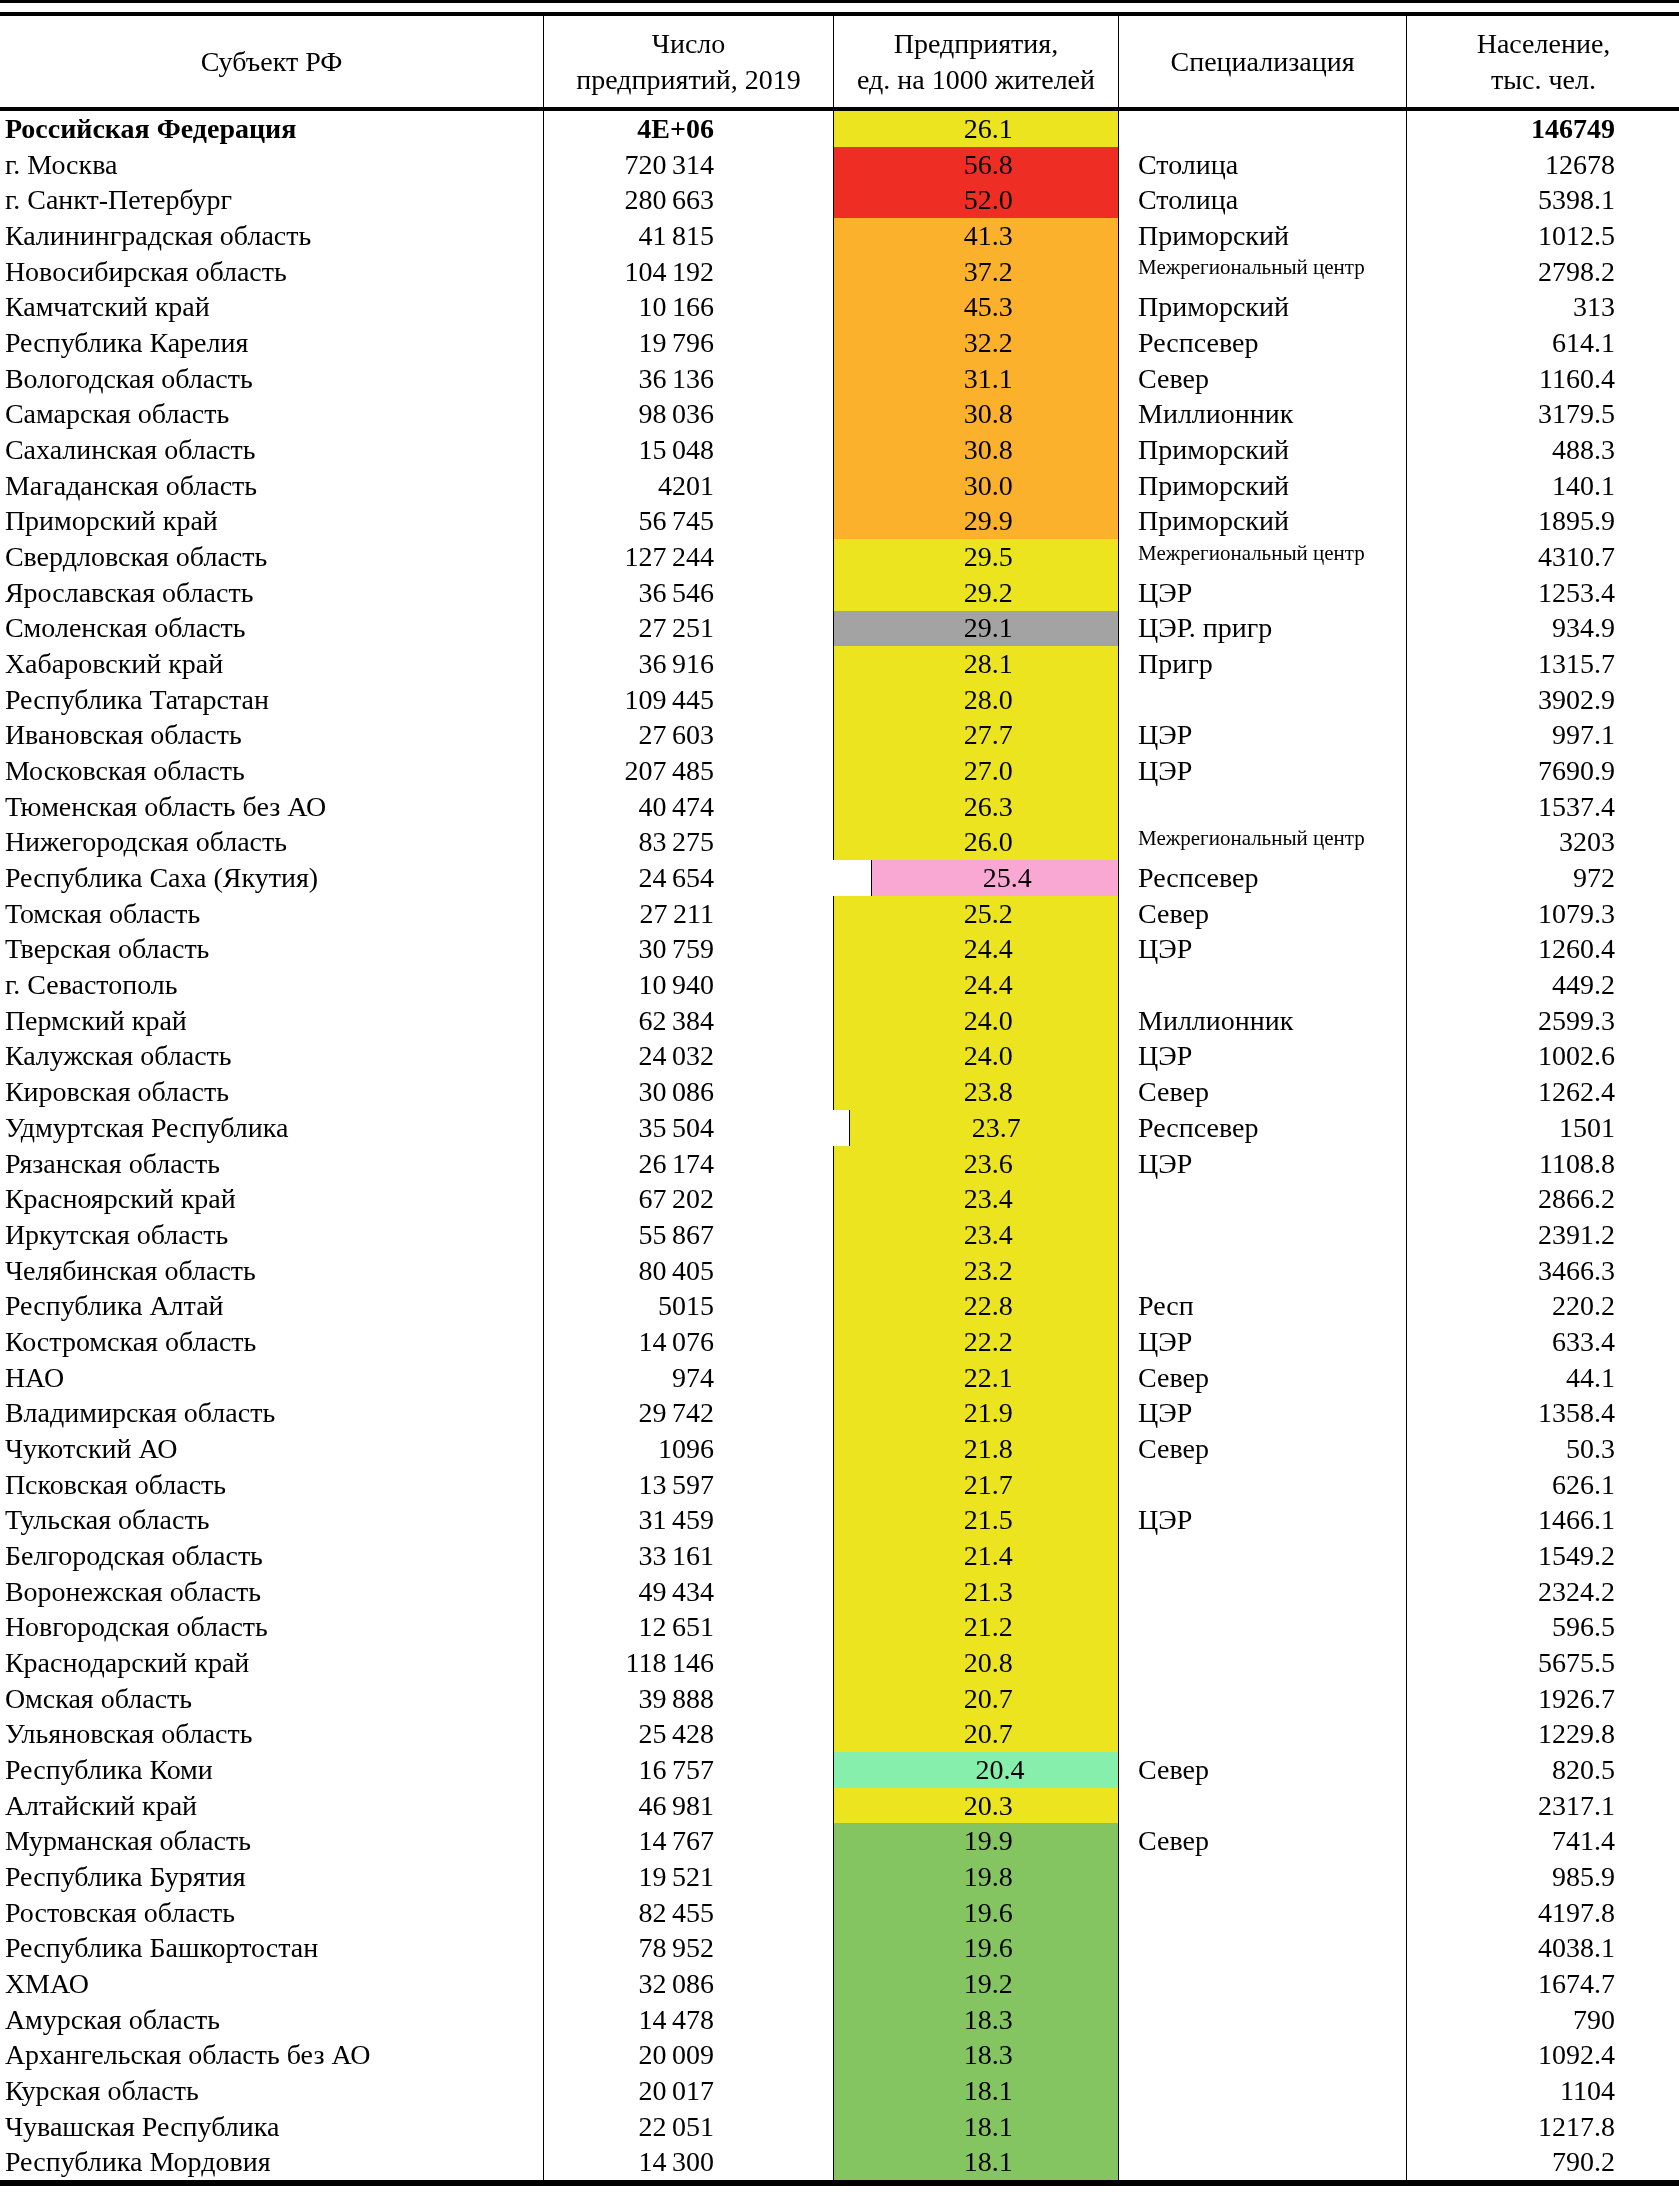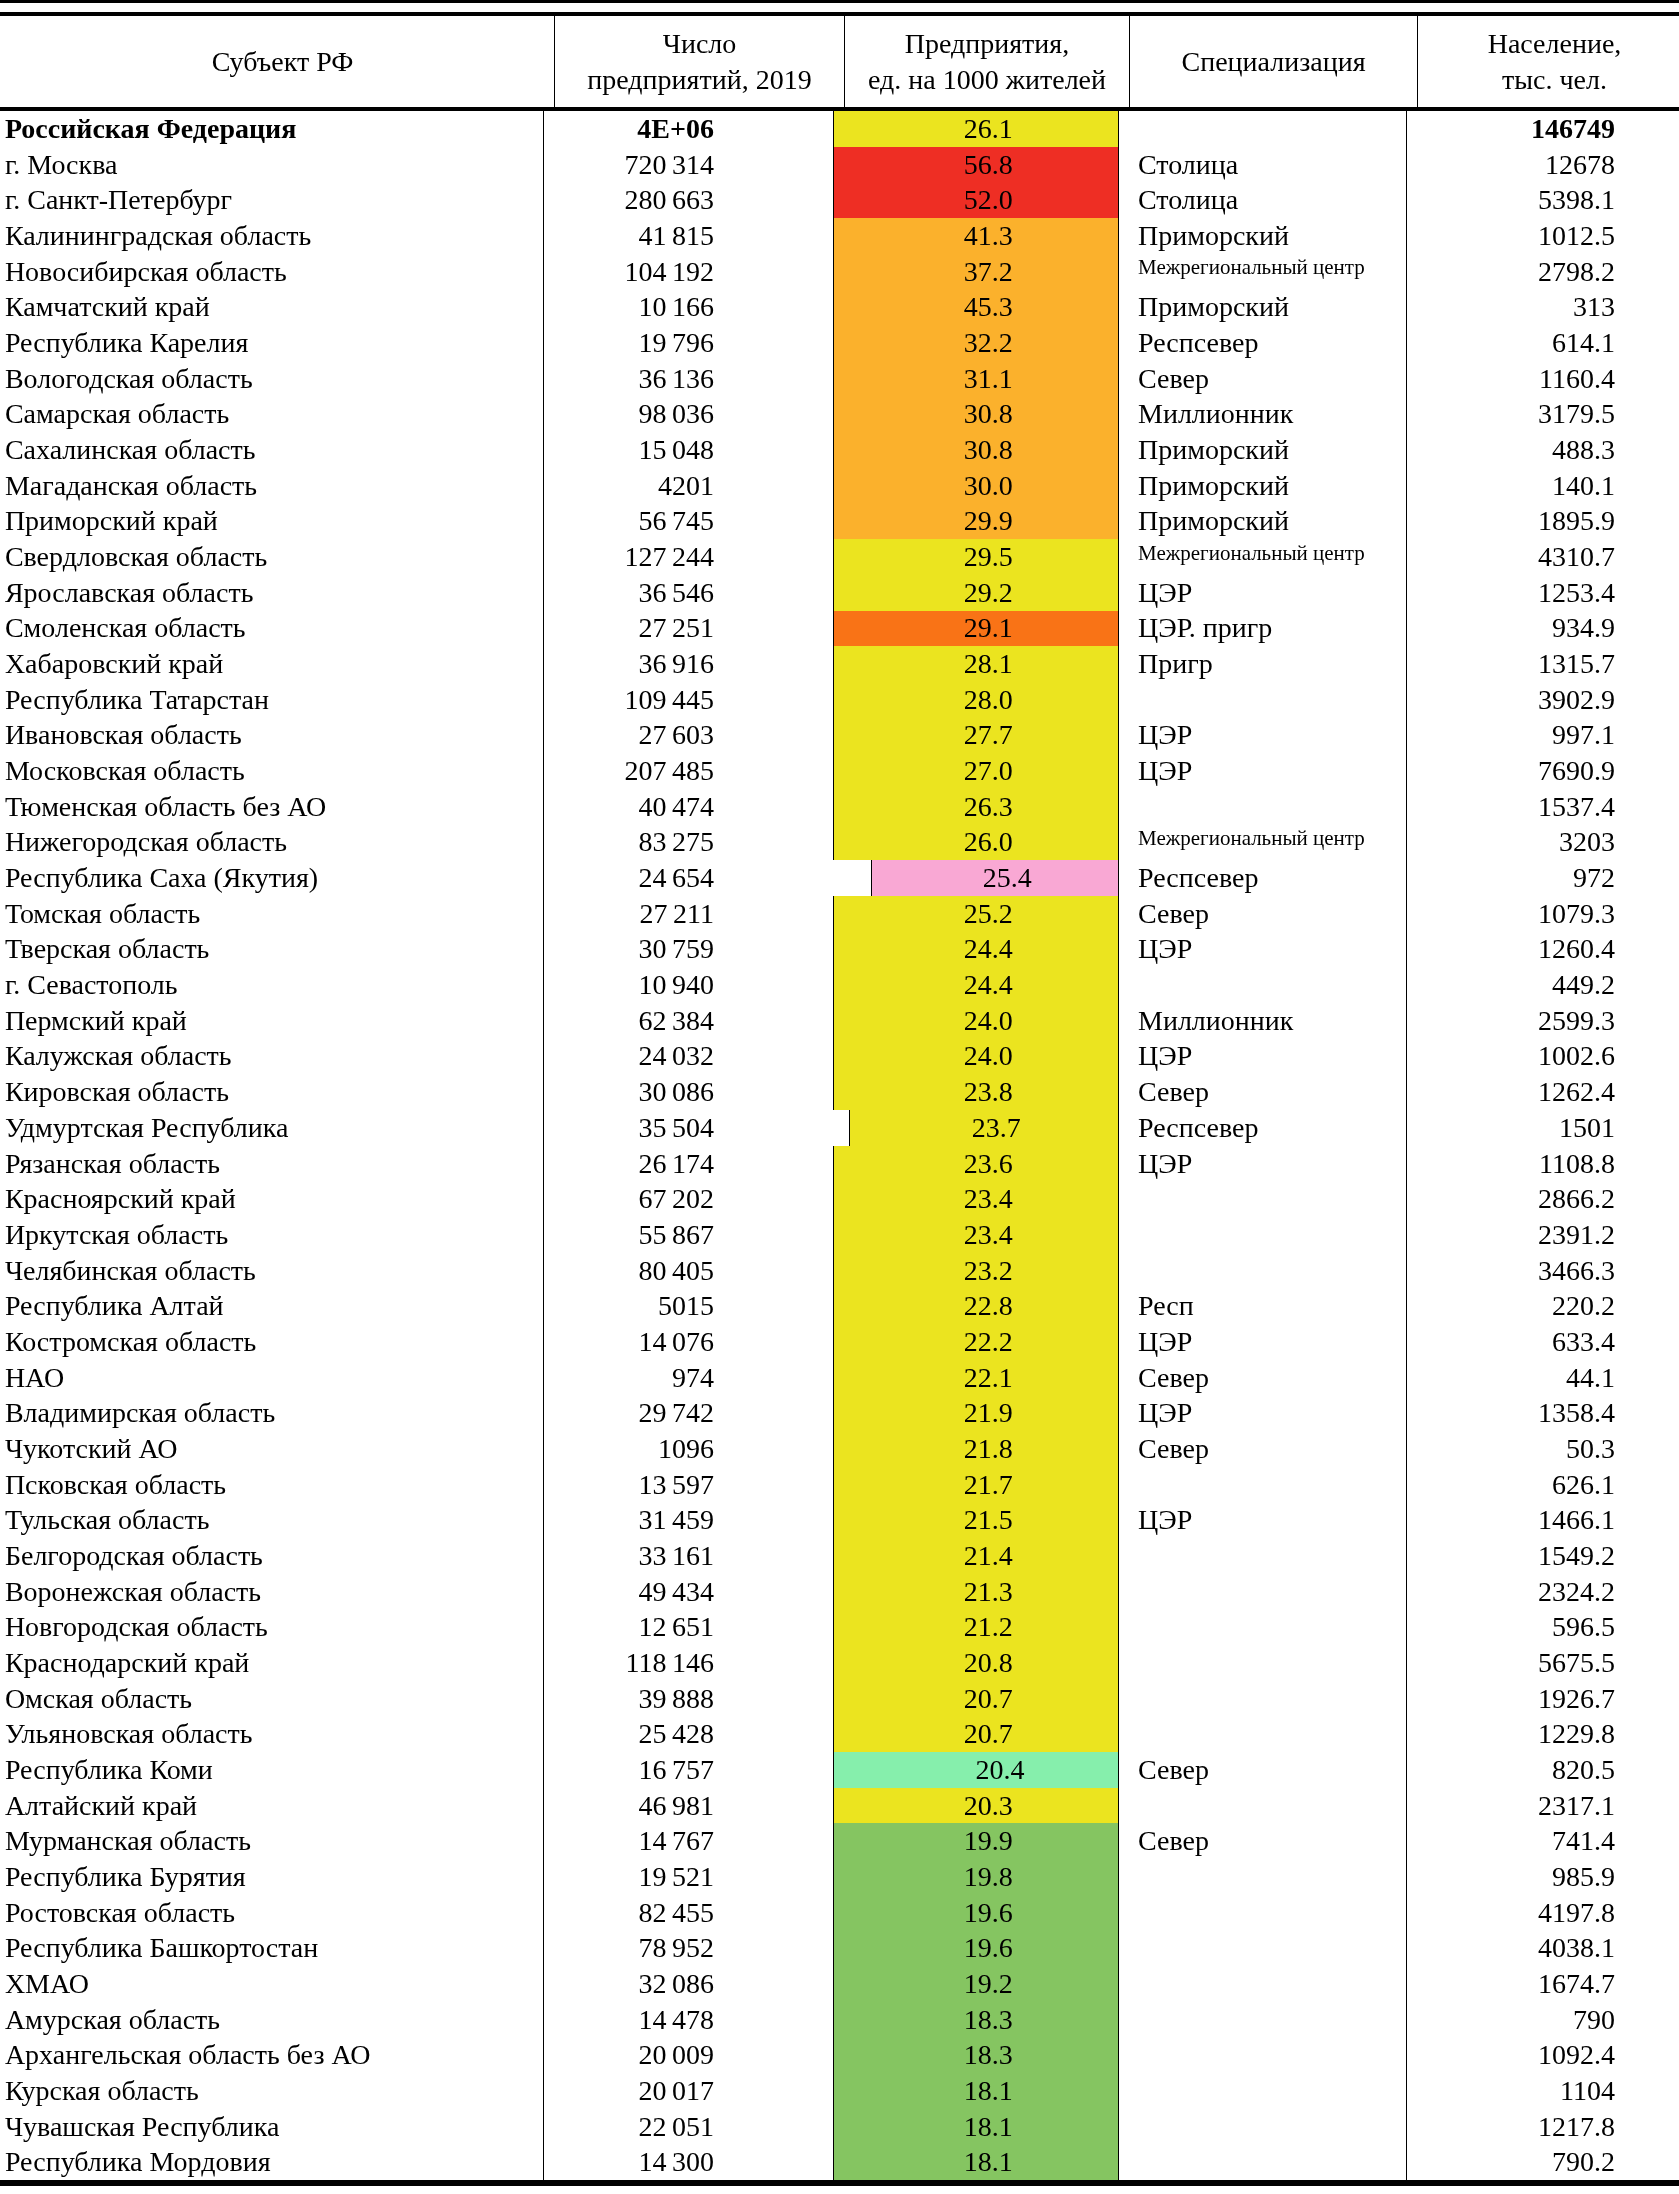--- a/index.html
+++ b/index.html
@@ -5,21 +5,21 @@
   html,body { margin:0; padding:0; background:#ffffff; }
   .page {
     position:relative; width:1680px; height:2194px; background:#ffffff;
     font-family:"Liberation Serif","DejaVu Serif",serif; color:#000;
     overflow:hidden;
   }
   .hairline { position:absolute; top:0; left:0; width:1680px; height:3.3px; background:#000; }
   .tbl { position:absolute; top:12.2px; left:0; width:1680px; border-top:4.1px solid #000; border-bottom:6.5px solid #000; }
   .thead {
     display:grid; grid-template-columns:543px 290px 285px 288px 274px;
-    height:91px; border-bottom:4.1px solid #000;padding-left:11px;
+    height:91px; border-bottom:4.1px solid #000;
   }
   .th {
     display:flex; flex-direction:column; justify-content:center; align-items:center;
     text-align:center; font-size:28px; line-height:36px;
   }
   .th.bl { border-left:1.6px solid #000; }
   .tbody { display:grid; grid-template-rows:repeat(58, 1fr); height:2069px; }
   .tr { display:grid; grid-template-columns:543px 290px 285px 288px 274px; }
   .td { font-size:28px; display:flex; align-items:center; overflow:visible; white-space:nowrap; }
   .td.bl { border-left:1.6px solid #000; }
@@ -152,21 +152,21 @@
         <div class="tr">
           <div class="td name">Ярославская область</div>
           <div class="td count bl">36 546</div>
           <div class="td rate bl" style="background: rgb(235, 228, 31);">29.2</div>
           <div class="td spec bl">ЦЭР</div>
           <div class="td pop bl">1253.4</div>
         </div>
         <div class="tr">
           <div class="td name">Смоленская область</div>
           <div class="td count bl">27 251</div>
-          <div class="td rate bl" style="background: #f97316;">29.1</div>
+          <div class="td rate bl" style="background: #a3a3a3;">29.1</div>
           <div class="td spec bl">ЦЭР. пригр</div>
           <div class="td pop bl">934.9</div>
         </div>
         <div class="tr">
           <div class="td name">Хабаровский край</div>
           <div class="td count bl">36 916</div>
           <div class="td rate bl" style="background: rgb(235, 228, 31);">28.1</div>
           <div class="td spec bl">Пригр</div>
           <div class="td pop bl">1315.7</div>
         </div>

